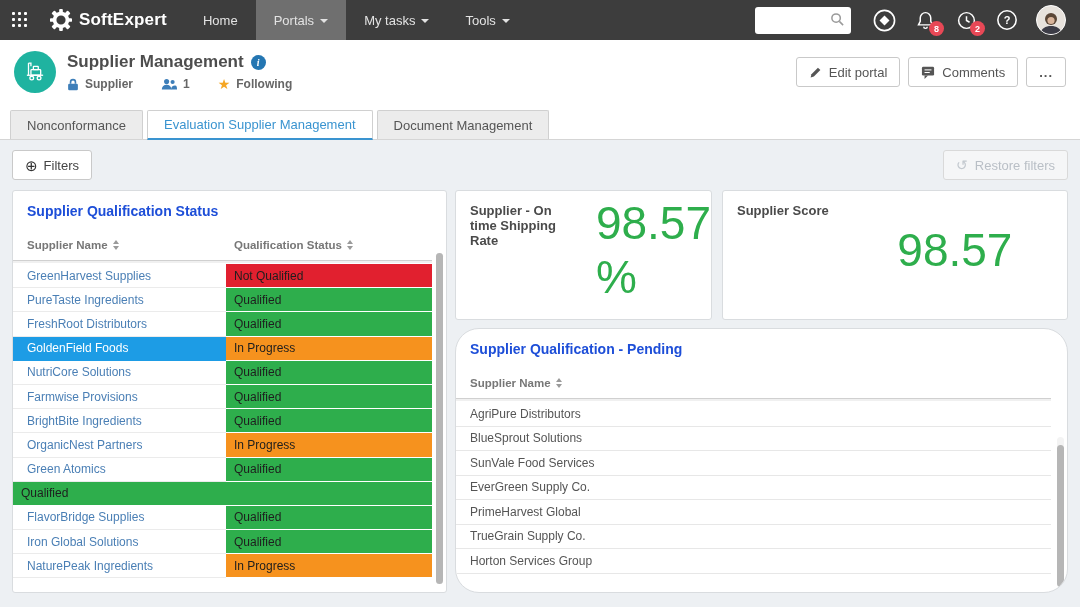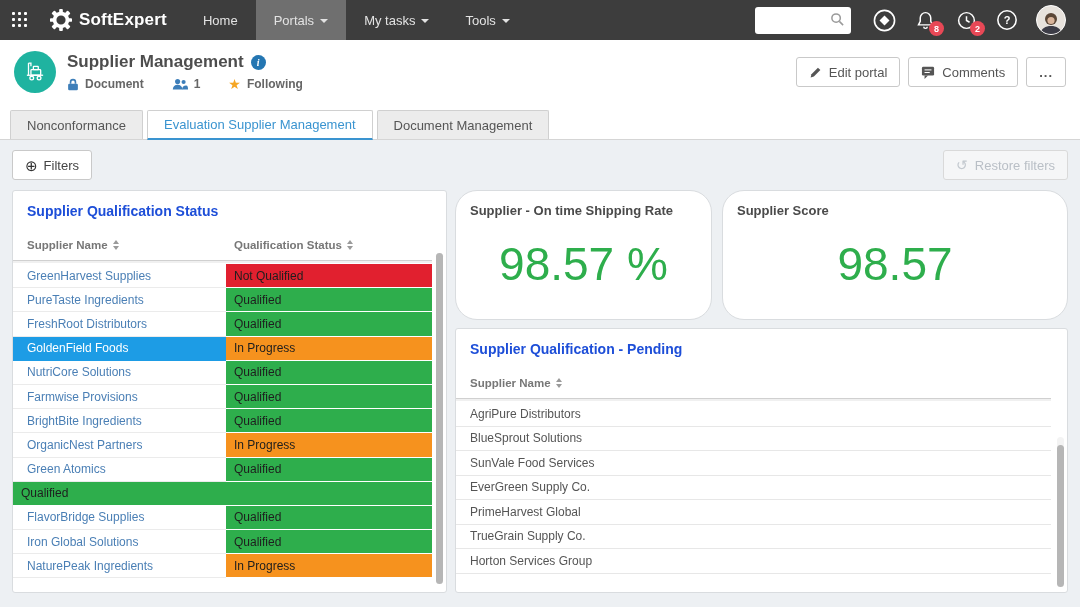--- a/index.html
+++ b/index.html
@@ -101,28 +101,28 @@
   .qstatus.orange { background:var(--status-orange); }
 
   .vscroll { position:absolute; top:62px; bottom:8px; right:3px; width:7px; background:#f3f3f3;
     border-radius:4px; }
   .vscroll .thumb { position:absolute; left:0; width:7px; background:#b6b6b6; border-radius:4px; }
   .card-left .thumb { top:0; bottom:0; }
 
   
   .right-col { flex:1; display:flex; flex-direction:column; min-width:0; }
   .kpi-row { display:flex; gap:10px; height:130px; flex:none; }
-  .kpi { display:flex; flex-direction:column;border-radius:22px; }
+  .kpi { display:flex; flex-direction:row; }
   .kpi-a { width:257px; flex:none; }
   .kpi-b { flex:1; }
   .kpi-title { font-size:13px; font-weight:bold; color:#4a4a4a; padding:12px 14px 0 14px; }
   .kpi-value { flex:1; display:flex; align-items:center; justify-content:center;
     font-size:46px; color:var(--kpi-green); padding-bottom:10px; }
 
-  .pending-card { flex:1; margin-top:8px; display:flex; flex-direction:column; overflow:hidden; }
+  .pending-card { flex:1; margin-top:8px; display:flex; flex-direction:column; overflow:hidden;border-radius:24px; }
   .pending-card .thead { margin-right:16px; }
   .prow { height:24.5px; display:flex; align-items:center; font-size:12px; color:#555;
     padding-left:14px; border-bottom:1px solid #e7e7e7; margin-right:16px; cursor:pointer; }
   .pending-card .vscroll { top:108px; bottom:14px; }
   .pending-card .thumb { top:8px; height:142px; }
 
   svg { display:block; }
 </style>
 </head>
 <body>
@@ -244,21 +244,21 @@
           <span class="ph-title">Supplier Management</span>
           <span class="infodot">i</span>
         </div>
         <div class="ph-meta">
           <span>
             <svg width="12" height="13" viewBox="0 0 14 16">
                 <rect x="1" y="7" width="12" height="8" rx="1.5" fill="#3d7eb9"></rect>
                 <path d="M4 7V5a3 3 0 0 1 6 0v2" fill="none" stroke="#3d7eb9" stroke-width="2"></path>
               </svg>
           </span>
-          <span>Document</span>
+          <span>Supplier</span>
           <span class="gap"></span>
           <span>
             <svg width="16" height="12" viewBox="0 0 20 14">
                 <circle cx="7" cy="4" r="3.2" fill="#3d7eb9"></circle>
                 <path d="M1 14c0-4 2.6-6 6-6s6 2 6 6z" fill="#3d7eb9"></path>
                 <circle cx="14.5" cy="4.5" r="2.6" fill="#3d7eb9"></circle>
                 <path d="M12.5 14c.3-3.4 2-5 5-5 1.4 0 2.5.6 2.5 5z" fill="#3d7eb9"></path>
               </svg>
           </span>
           <span>1</span>

